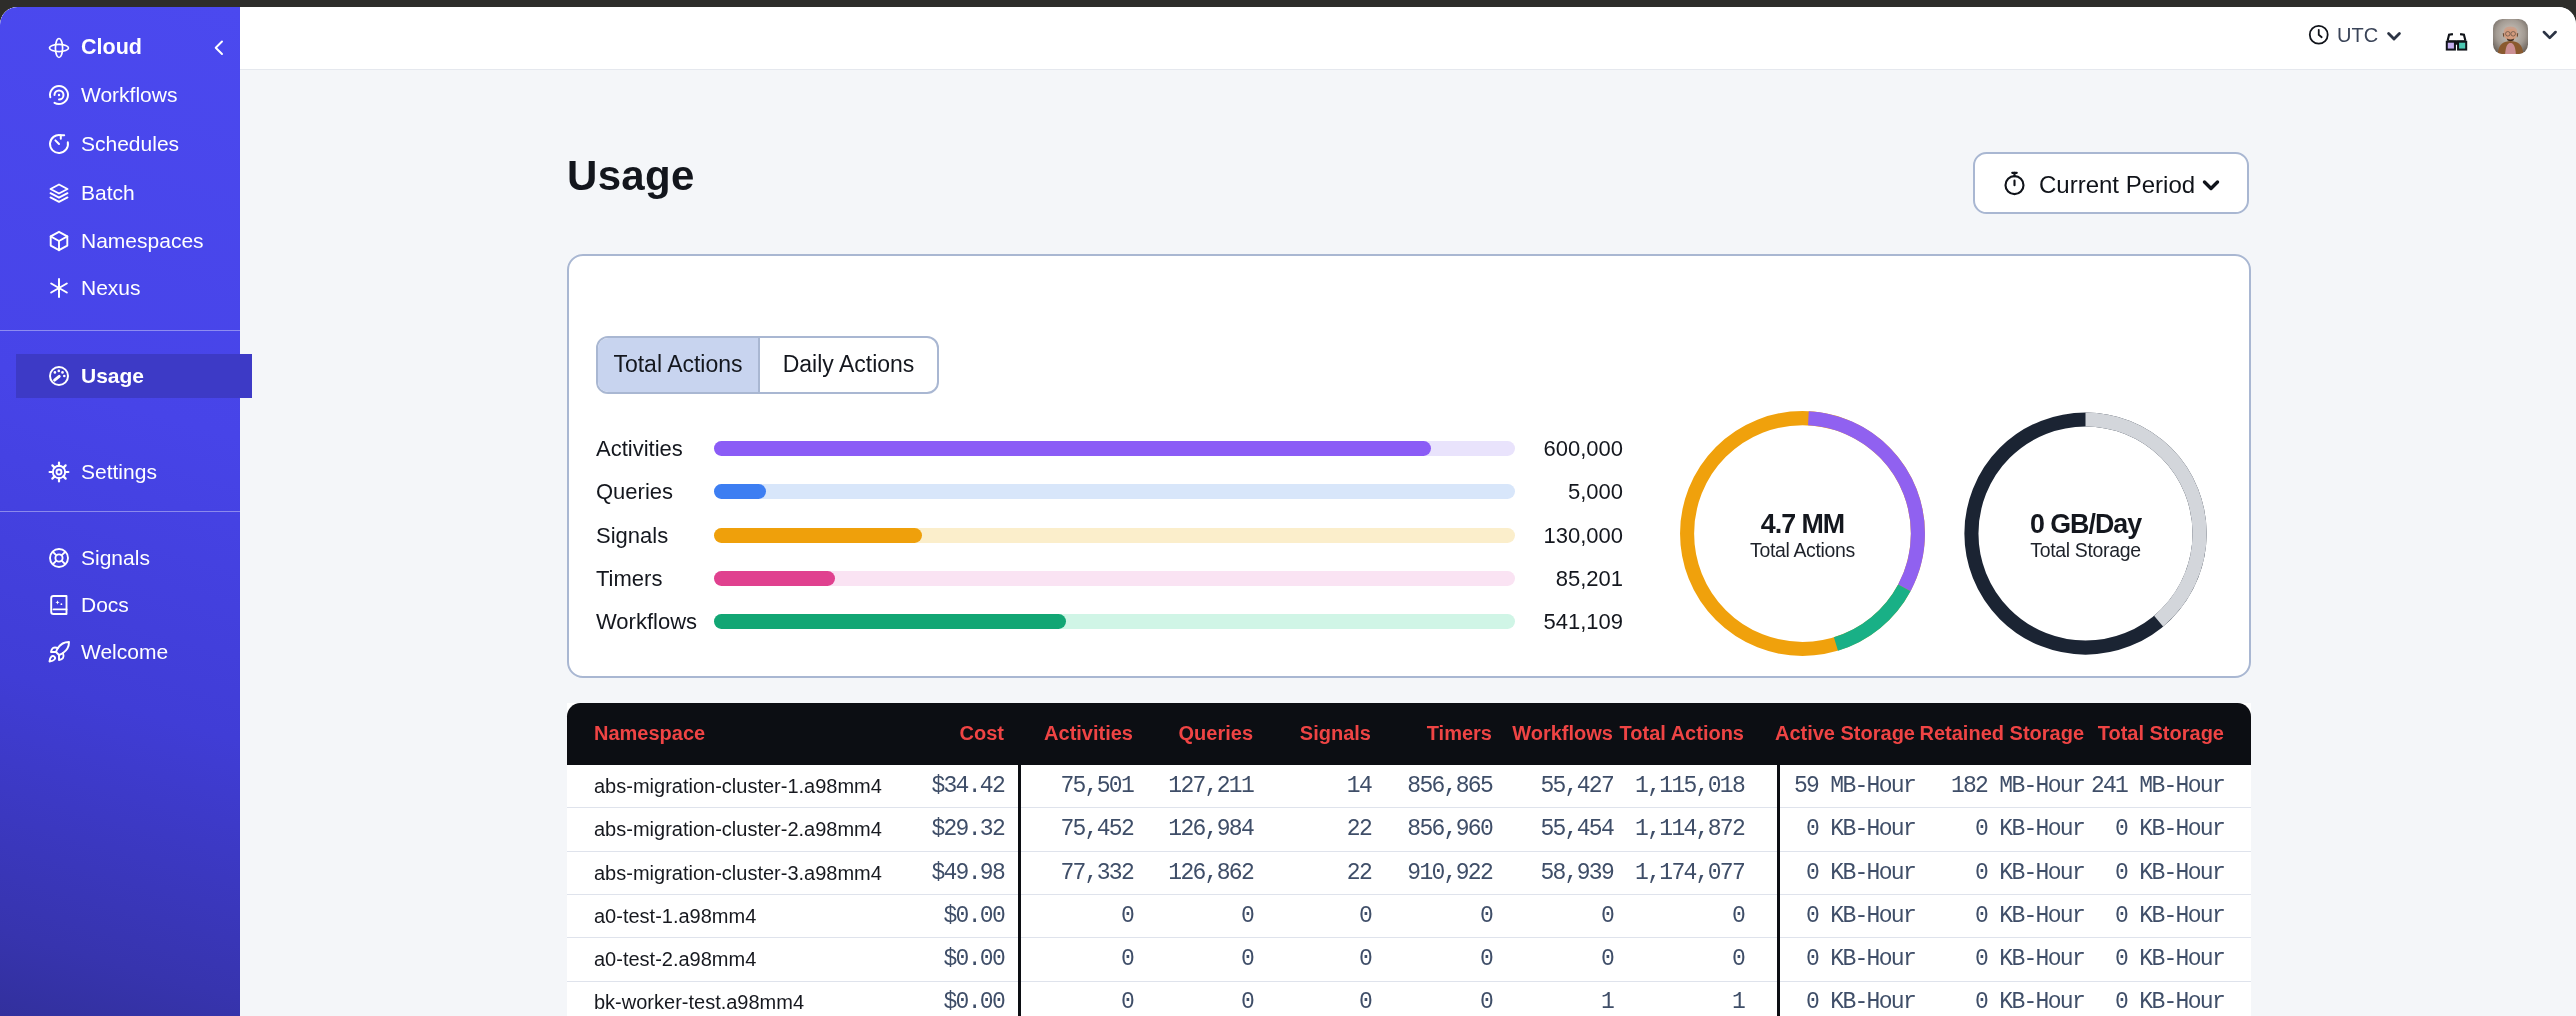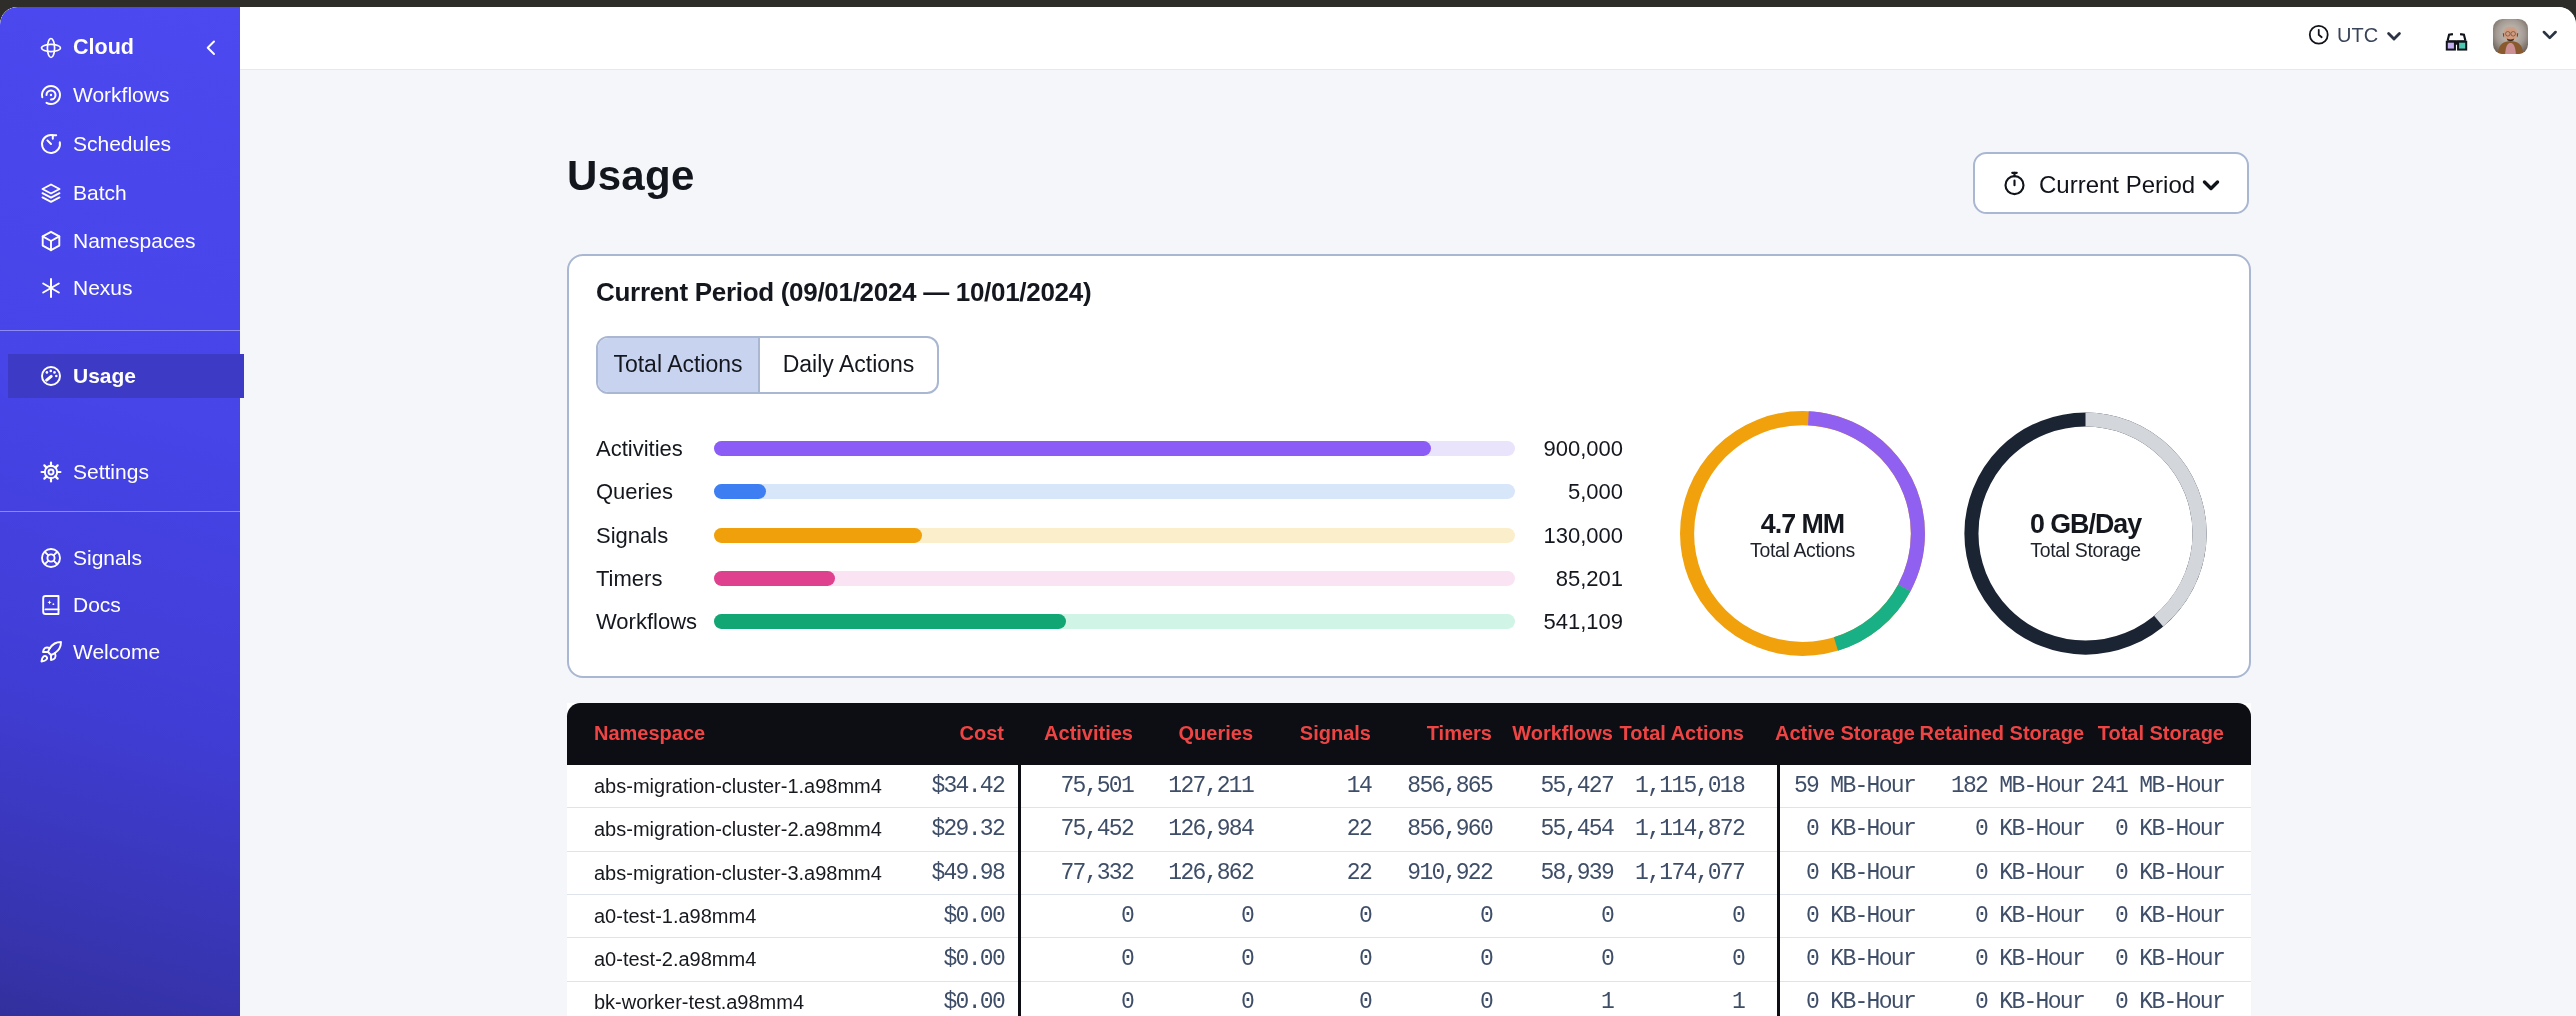--- a/index.html
+++ b/index.html
@@ -1,19 +1,19 @@
 <!DOCTYPE html>
 <html style="font-size:10.7px"><head><meta charset="utf-8"><style>
 *{margin:0;padding:0;box-sizing:border-box}
 html,body{width:2576px;height:1016px}
 body{background:#2e2d2a;font-family:"Liberation Sans",sans-serif;position:relative;overflow:hidden}
 #win{position:absolute;left:0;right:0;top:6.7px;bottom:0;background:#f4f6f9;border-radius:17.4px 17.4px 0 0;overflow:hidden}
 #topbar{position:absolute;left:0;right:0;top:0;height:63px;background:#fff;border-bottom:1.3px solid #e5e8ee;border-radius:17.4px 17.4px 0 0}
 #sidebar{position:absolute;left:0;top:0;bottom:0;width:240px;background:linear-gradient(196deg,#4b49ef 0%,#4744e8 40%,#403dd6 68%,#3734ae 92%,#32309d 100%);border-radius:17.4px 0 0 0}
-.nav{position:absolute;left:8px;width:236px;height:44px;display:flex;align-items:center;color:#fff;font-size:21px;font-weight:500}
+.nav{position:absolute;left:16px;width:236px;height:44px;display:flex;align-items:center;color:#fff;font-size:21px;font-weight:500}
 .nav svg{position:absolute;left:31px;width:24px;height:24px}
 .nav .t{position:absolute;left:65px}
 .navdiv{position:absolute;left:0;width:240px;height:1.3px;background:rgba(255,255,255,.38)}
 .active{background:#3d3ac6}
 .chev{stroke:#2c3444;stroke-width:3.4;fill:none;stroke-linecap:round;stroke-linejoin:round}
 #title{position:absolute;left:567px;top:145px;font-size:42px;font-weight:700;color:#13161d;letter-spacing:0.3px}
 #periodbtn{position:absolute;left:1973px;top:145px;width:276px;height:62px;background:#fff;border:2px solid #a9b7d2;border-radius:13.4px}
 #card{position:absolute;left:567px;top:247px;width:1684px;height:424px;background:#fff;border:2px solid #a9b7d2;border-radius:16px}
 #table{position:absolute;left:567px;top:696px;width:1684px;height:320px;background:#fff}
 #tabs{position:absolute;left:27px;top:80px;width:343px;height:58px;border:2px solid #a9b7d2;border-radius:12px;display:flex;background:#fff;overflow:hidden}
@@ -187,31 +187,30 @@
           <path d="M12 9.5 V13.5"></path>
           <path d="M10 2.5 H14"></path>
           <path d="M12 2.5 V5.5"></path>
         </svg>
       <span style="position:absolute;left:64px;top:17.4px;font-size:24px;font-weight:500;color:#101319">Current Period</span>
       <svg viewBox="0 0 24 24" class="chev" style="position:absolute;left:224px;top:19.4px;width:24px;height:24px;stroke:#10131a">
           <polyline points="5.5,9 12,15.5 18.5,9"></polyline>
         </svg>
     </div>
     <div id="card">
-      <div style="position:absolute;left:27px;top:21px;font-size:26px;font-weight:700;color:#14171e;letter-spacing:-0.3px">Current Period (09/01/2024 — 10/01/2024)</div>
       <div id="tabs">
         <div class="tab tabact">Total Actions</div>
         <div class="tab">Daily Actions</div>
       </div>
       <div class="brow" style="top:178px">
           <span class="blab">Activities</span>
           <span class="btrack" style="background:#e9e3fc">
             <span class="bfill" style="width:717px;background:#8b5cf6"></span>
           </span>
-          <span class="bval">900,000</span>
+          <span class="bval">600,000</span>
         </div>
       <div class="brow" style="top:221px">
           <span class="blab">Queries</span>
           <span class="btrack" style="background:#d8e6fa">
             <span class="bfill" style="width:52px;background:#3d7ef2"></span>
           </span>
           <span class="bval">5,000</span>
         </div>
       <div class="brow" style="top:265px">
           <span class="blab">Signals</span>

